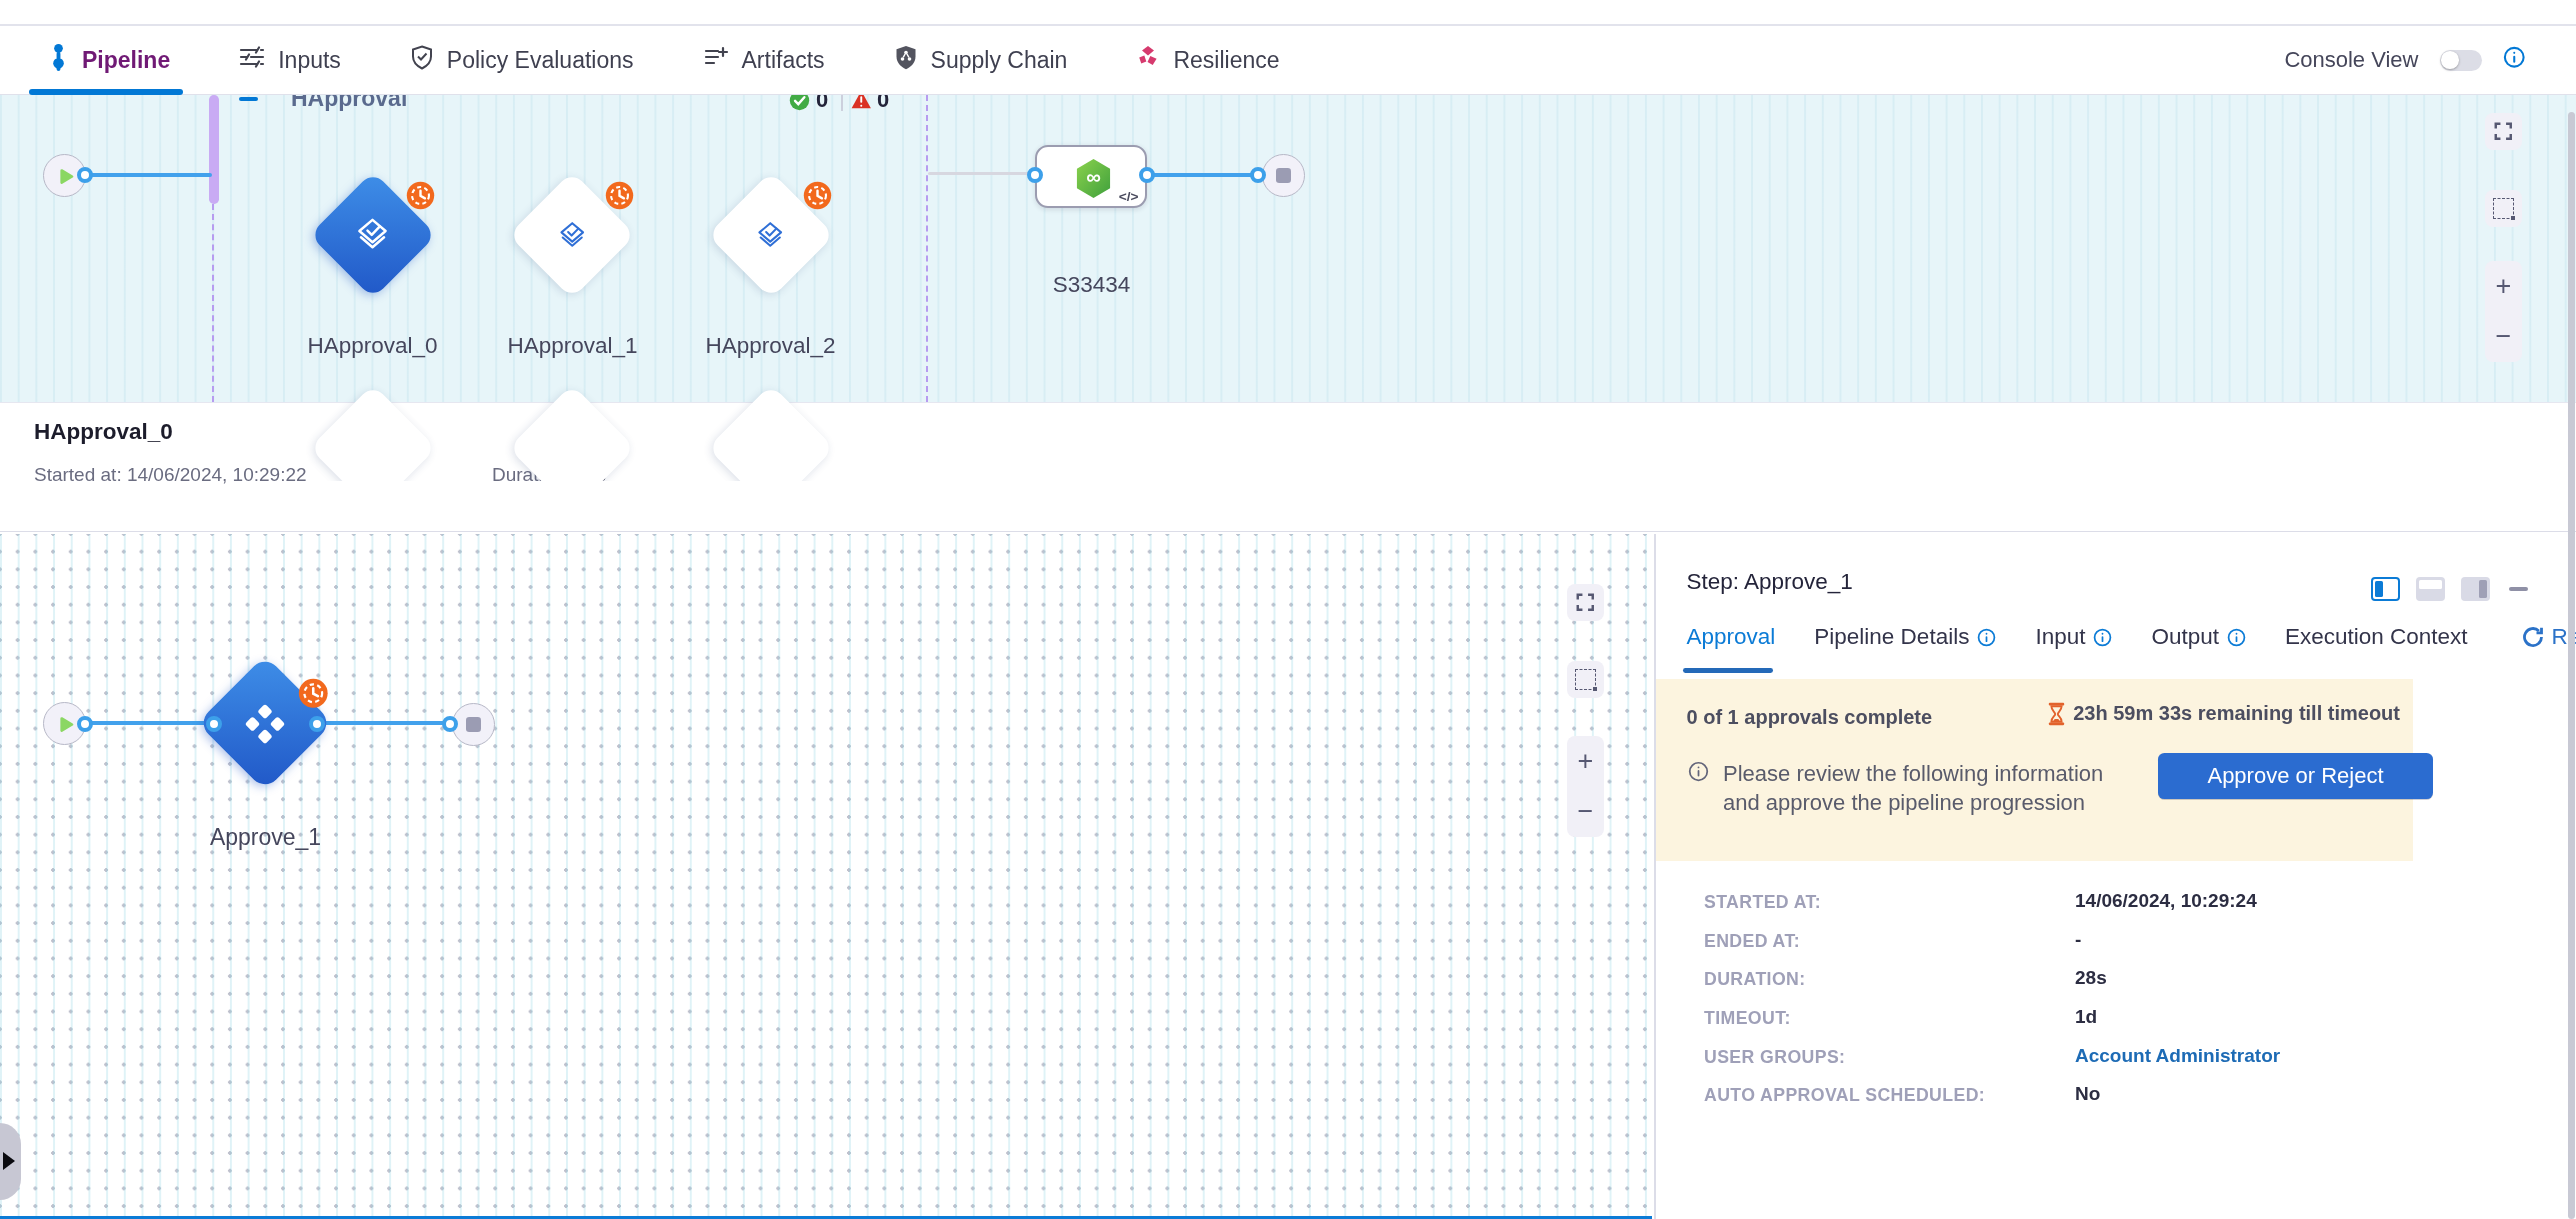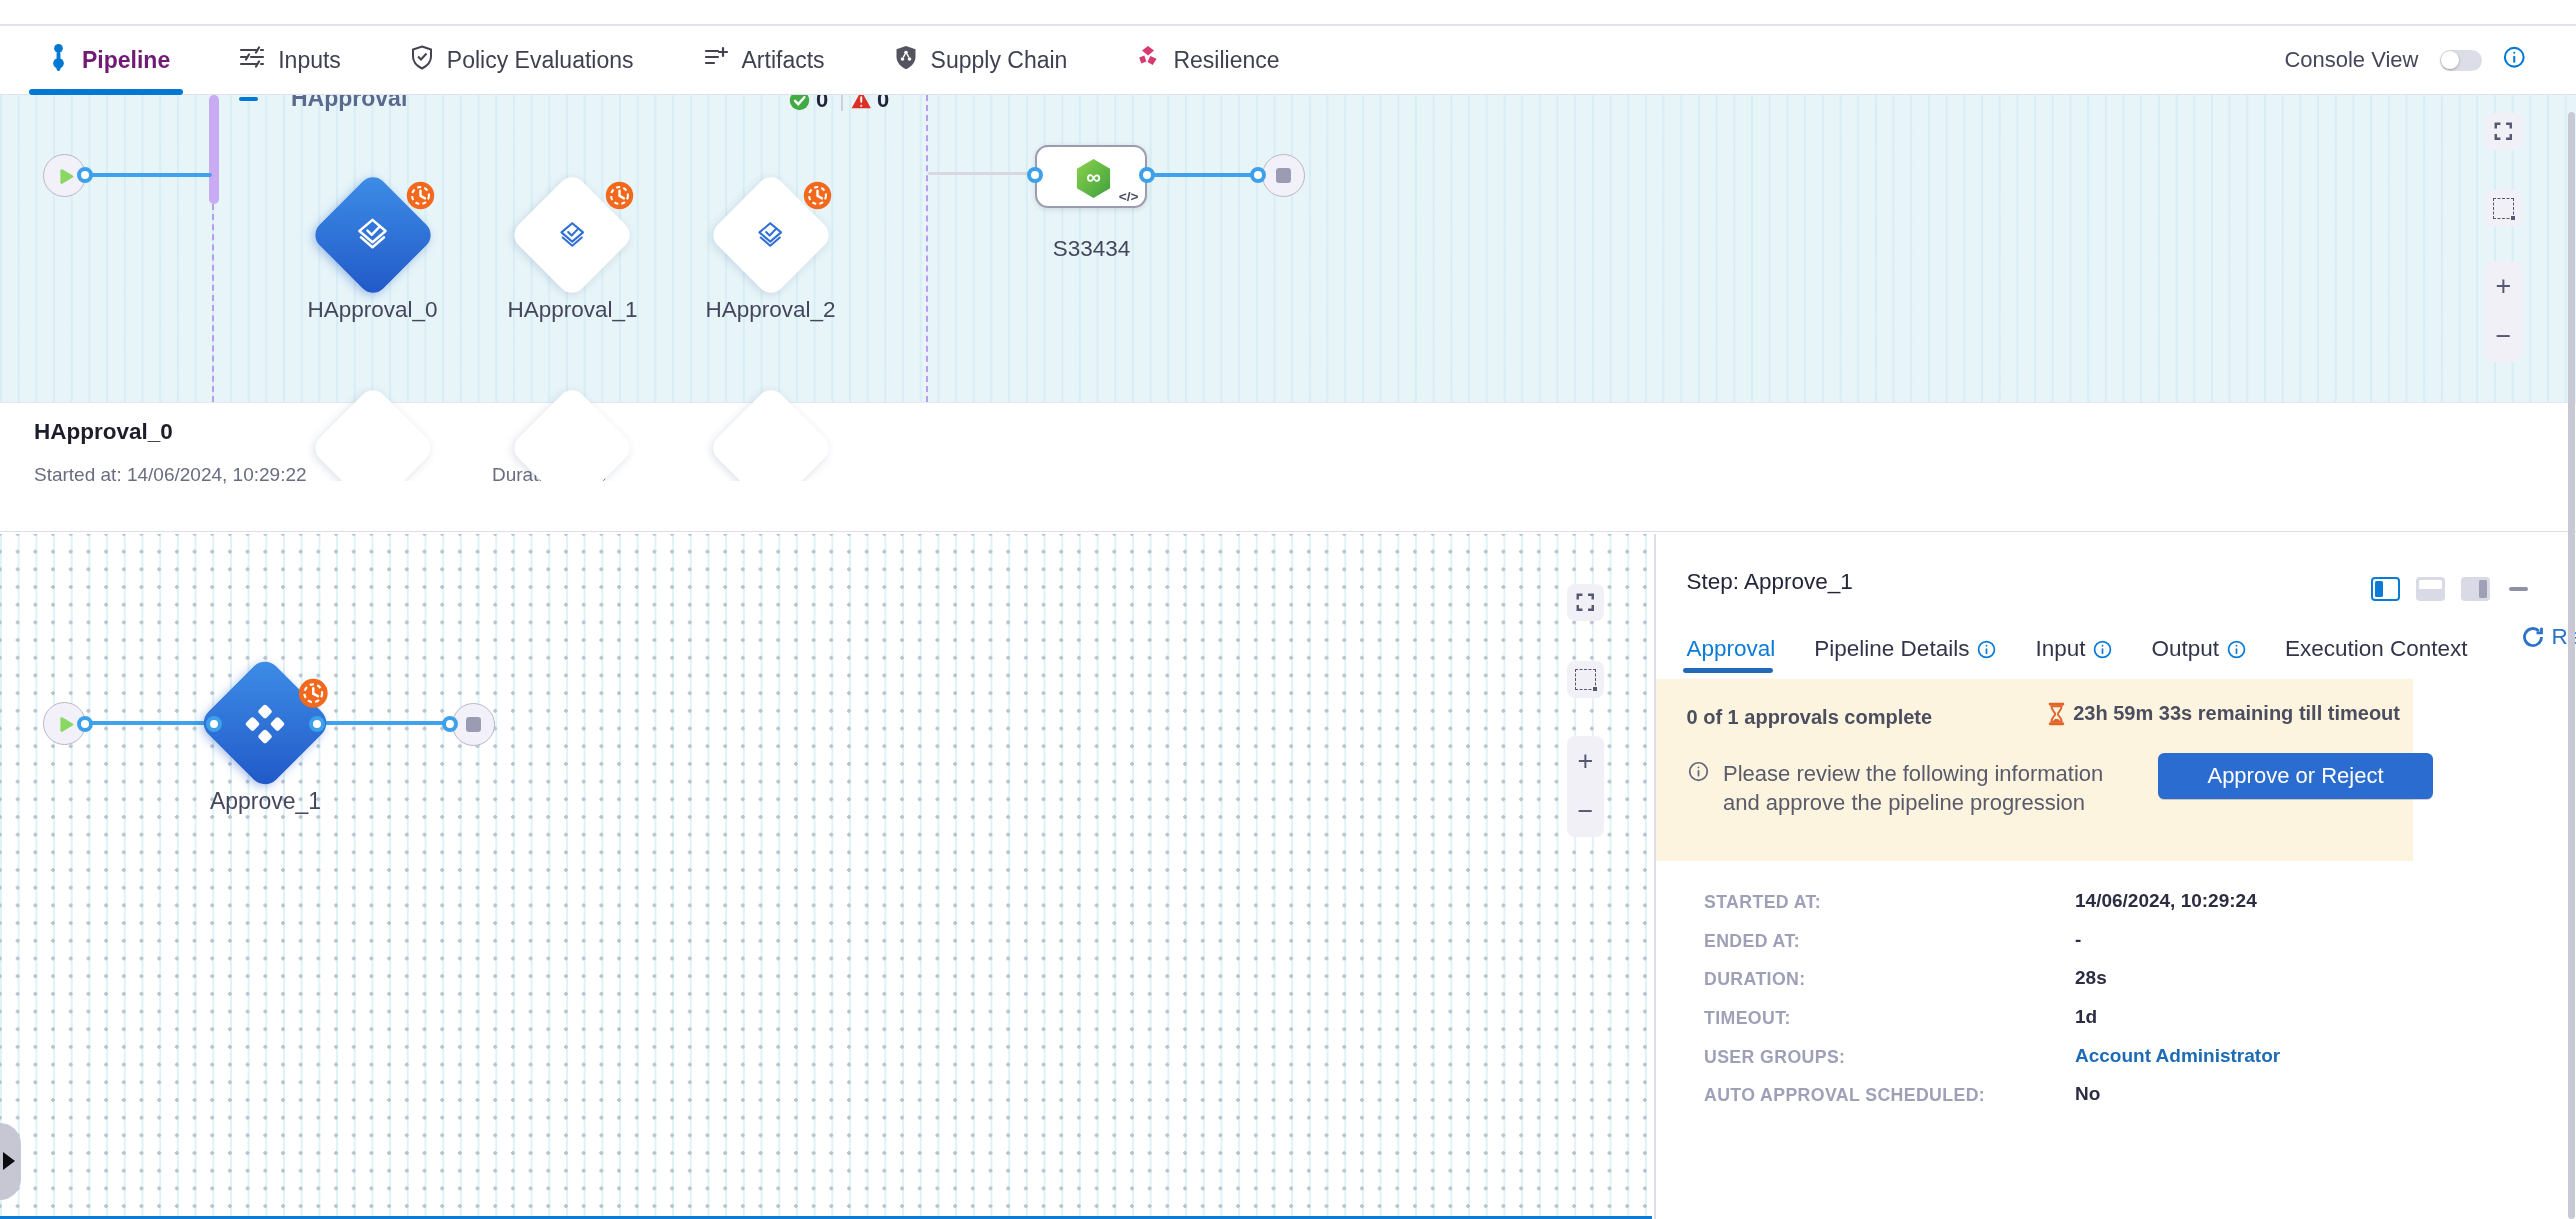--- a/index.html
+++ b/index.html
@@ -38,21 +38,21 @@
   .term-node svg { position: absolute; left: 13.7px; top: 12px; }
 
   .diamond { position: absolute; width: 90px; height: 90px; border-radius: 14.5px; transform: rotate(45deg); z-index: 3; cursor: pointer; }
   .diamond.blue { background: linear-gradient(to bottom right, #3f8fe8, #2057c7); box-shadow: 0 3.2px 9.6px rgba(32,87,199,.35); }
   .diamond.white { background: #fff; box-shadow: 0 2.4px 8px rgba(40,60,110,.16); }
   .diamond.big { width: 96px; height: 96px; border-radius: 16px; }
   .node-icon { position: absolute; z-index: 4; pointer-events: none; }
   .node-icon.white-ic { color: #ffffff; }
   .node-icon.blue-ic { color: #2f6fd6; }
   .clock-badge { position: absolute; z-index: 6; }
-  .node-label { position: absolute; width: 209px; text-align: center; font-size: 22.5px; color: #45465c; z-index: 4; }
+  .node-label { position: absolute; width: 209px; text-align: center; font-size: 22.5px; color: #45465c; z-index: 4; margin-top: 36px; }
 
   .snode { position: absolute; left: 1035px; top: 50px; width: 112px; height: 63px; background: #fff; border: 2.4px solid #9b9cb0; border-radius: 13px; z-index: 4; box-shadow: 0 1.6px 4.8px rgba(30,30,60,.12); cursor: pointer; }
   .snode .code-glyph { position: absolute; right: 6.4px; bottom: 1.6px; font-size: 13.7px; color: #4a4b5e; font-weight: 600; }
   .snode svg { position: absolute; left: 37px; top: 9.6px; }
 
   .graph-controls { position: absolute; z-index: 8; }
   .gc-btn { position: absolute; width: 37px; height: 37px; background: #f1f0f7; border-radius: 8px; display: flex; align-items: center; justify-content: center; cursor: pointer; }
   .gc-pill { position: absolute; width: 37px; height: 101px; background: #f1f0f7; border-radius: 8px; display: flex; flex-direction: column; align-items: center; justify-content: space-around; }
   .gc-pill span { font-size: 27px; color: #565872; line-height: 1; cursor: pointer; }
   .marquee-box { width: 21px; height: 21px; border: 1.6px dashed #565872; position: relative; }
@@ -85,21 +85,21 @@
   .sp-title { position: absolute; left: 30.5px; top: 35px; font-size: 22.5px; font-weight: 400; color: #24243a; }
   .lay { position: absolute; top: 43px; width: 29px; height: 24px; border-radius: 4px; cursor: pointer; }
   .lay1 { left: 715px; border: 2.4px solid #0b7bd6; background: #fff; }
   .lay1 i { position: absolute; left: 1.6px; top: 1.6px; bottom: 1.6px; width: 8.8px; background: #0b7bd6; border-radius: 1.6px; }
   .lay2 { left: 760px; background: #d9dae6; }
   .lay2 i { position: absolute; left: 3.2px; right: 3.2px; top: 3.2px; height: 8.8px; background: #fff; border-radius: 1.6px; }
   .lay3 { left: 805px; background: #d9dae6; }
   .lay3 i { position: absolute; right: 3.2px; top: 3.2px; bottom: 3.2px; width: 8px; background: #9fa0b6; border-radius: 1.6px; }
   .sp-minimize { position: absolute; left: 853px; top: 53px; width: 19px; height: 4px; border-radius: 2.4px; background: #8f90a6; cursor: pointer; }
 
-  .sp-tabs { position: absolute; left: 30.5px; top: 102px; display: flex; align-items: center; gap: 39px; font-size: 22.5px; color: #33344a; }
+  .sp-tabs { position: absolute; left: 30.5px; top: 90px; display: flex; align-items: center; gap: 39px; font-size: 22.5px; color: #33344a; }
   .sp-tab { display: flex; align-items: center; gap: 8px; cursor: pointer; white-space: nowrap; }
   .sp-tab.active { color: #0b7bd6; font-weight: 500; }
   .sp-tab-underline { position: absolute; left: 27px; top: 134px; width: 90px; height: 4.8px; border-radius: 2.4px; background: #2469b8; }
   .sp-refresh { position: absolute; left: 865px; top: 90px; display: flex; align-items: center; gap: 6.4px; font-size: 22.5px; color: #2b72c8; cursor: pointer; white-space: nowrap; }
 
   .banner { position: absolute; left: 0; top: 145px; width: 757px; height: 182px; background: #fcf4df; }
   .bn-progress { position: absolute; left: 30.5px; top: 27px; font-size: 20px; font-weight: 700; color: #4c4e60; }
   .bn-timeout { position: absolute; right: 13px; top: 22.5px; display: flex; align-items: center; gap: 6.4px; font-size: 20px; font-weight: 700; color: #4c4e60; }
   .bn-info { position: absolute; left: 32px; top: 82px; }
   .bn-msg1 { position: absolute; left: 67px; top: 82px; font-size: 22px; color: #595b6b; }

